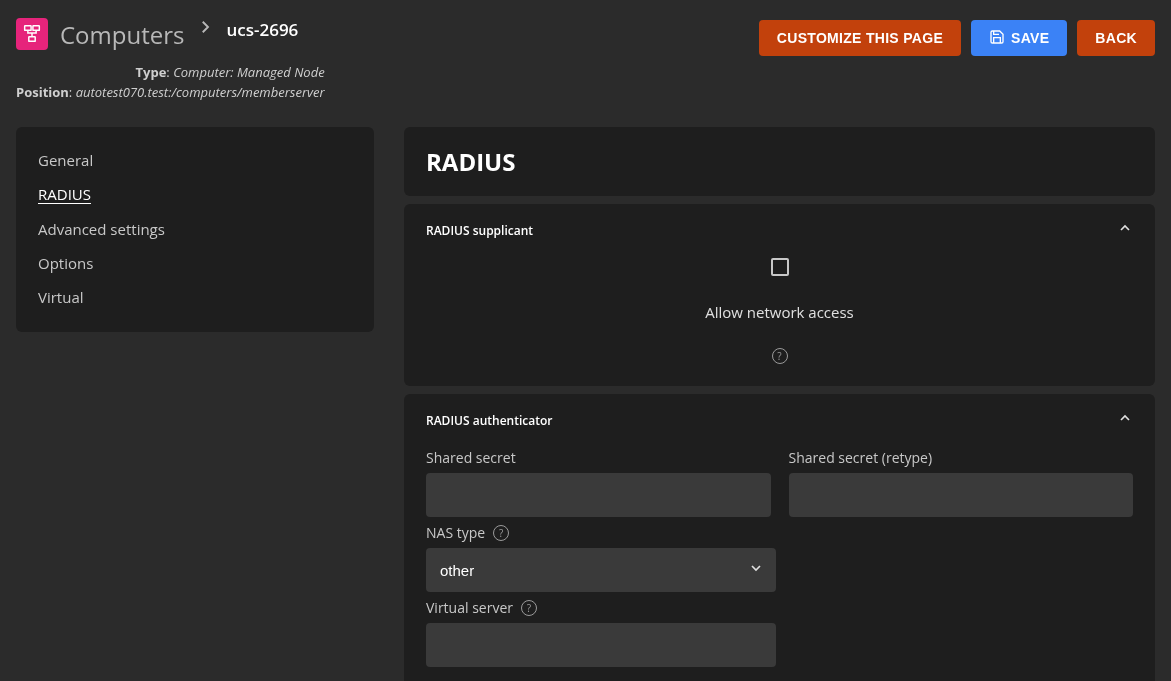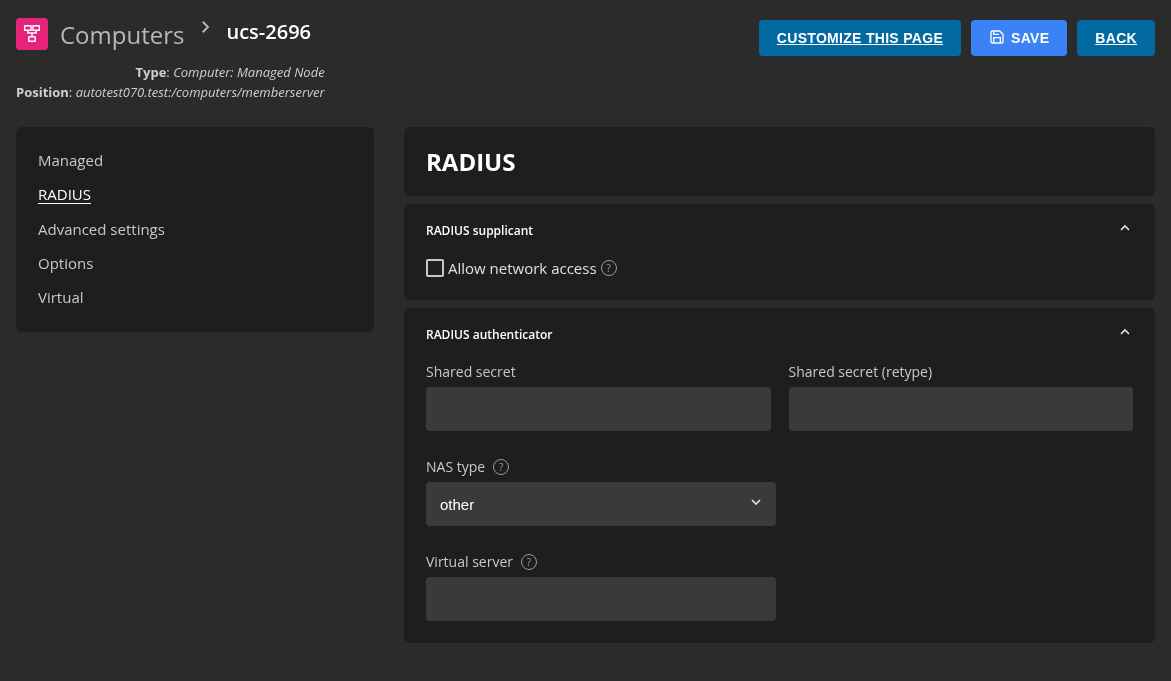--- a/index.html
+++ b/index.html
@@ -35,21 +35,21 @@
   .app-icon svg { width: 22px; height: 22px; }
   .breadcrumb-link {
     font-size: 24px;
     font-weight: 500;
     color: #b8b8b8;
     cursor: pointer;
   }
   .chevron-sep { color: #b8b8b8; display:flex; align-items:center;}
   .chevron-sep svg { width: 18px; height: 18px; }
   .breadcrumb-current {
-    font-size: 20px;
+    font-size: 17px;
     font-weight: 600;
     color: #fff;
   }
   .meta { margin-top: 12px; font-size: 13px; text-align: right; }
   .meta-row { margin-bottom: 2px; color:#cfcfcf; }
   .meta-label { font-weight: 700; }
   .meta-value { font-style: italic; }
   .header-right { display: flex; gap: 10px; padding-top:2px;}
   .btn {
     border: none;
@@ -58,21 +58,21 @@
     height: 36px;
     font-size: 14px;
     font-weight: 700;
     cursor: pointer;
     display: flex;
     align-items: center;
     gap: 6px;
     color: #fff;
     letter-spacing: 0.3px;
   }
-  .btn-grey { background: #0369a1; text-decoration: underline; }
+  .btn-grey { background: #c2410c; }
   .btn-green { background: #3b82f6; }
   .btn-green svg { width:16px; height:16px; }
   .layout {
     display: flex;
     gap: 30px;
     padding: 24px 16px 16px 16px;
     align-items: flex-start;
   }
   .sidebar {
     width: 358px;
@@ -119,21 +119,22 @@
   .section-title {
     font-size: 12px;
     font-weight: 600;
     color: #fff;
   }
   .collapse-icon svg { width:16px; height:16px; }
   .section-body { margin-top: 18px; }
   .checkbox-row {
     display: flex;
     align-items: center;
-    gap: 4px;
+    gap: 26px;
+    flex-direction: column;
   }
   .checkbox-box {
     width: 18px; height: 18px;
     border: 2px solid #c8c8c8;
     border-radius: 2px;
     background: transparent;
   }
   .checkbox-label { font-size: 15px; color: #e0e0e0; }
   .help-icon {
     width:16px; height:16px;
@@ -169,21 +170,21 @@
     padding: 0 14px;
     width: 100%;
   }
   .select-wrap { position: relative; width: 350px; }
   .select-wrap .select-input { appearance:none; padding-right:36px; }
   .select-chevron {
     position:absolute; right:12px; top:50%; transform:translateY(-50%);
     pointer-events:none;
   }
   .select-chevron svg{width:16px;height:16px;}
-  .single-col { width: 350px; margin-top: 26px; }
+  .single-col { width: 350px; margin-top: 6px; }
 </style>
 </head>
 <body>
 
 <div class="header">
   <div class="header-left">
     <div class="breadcrumb-row">
       <div class="app-icon">
         <svg viewBox="0 0 24 24" fill="none" stroke="#fff" stroke-width="1.6">
           <rect x="4" y="3" width="7" height="5" rx="0.5"></rect>
@@ -226,21 +227,21 @@
       <span>SAVE</span>
     </button>
     <button class="btn btn-grey">
       <span>BACK</span>
     </button>
   </div>
 </div>
 
 <div class="layout">
   <div class="sidebar">
-    <div class="sidebar-item">Managed</div>
+    <div class="sidebar-item">General</div>
     <div class="sidebar-item active">RADIUS</div>
     <div class="sidebar-item">Advanced settings</div>
     <div class="sidebar-item">Options</div>
     <div class="sidebar-item">Virtual</div>
   </div>
 
   <div class="main">
     <div class="panel">
       <div class="panel-title-lg">RADIUS</div>
     </div>

